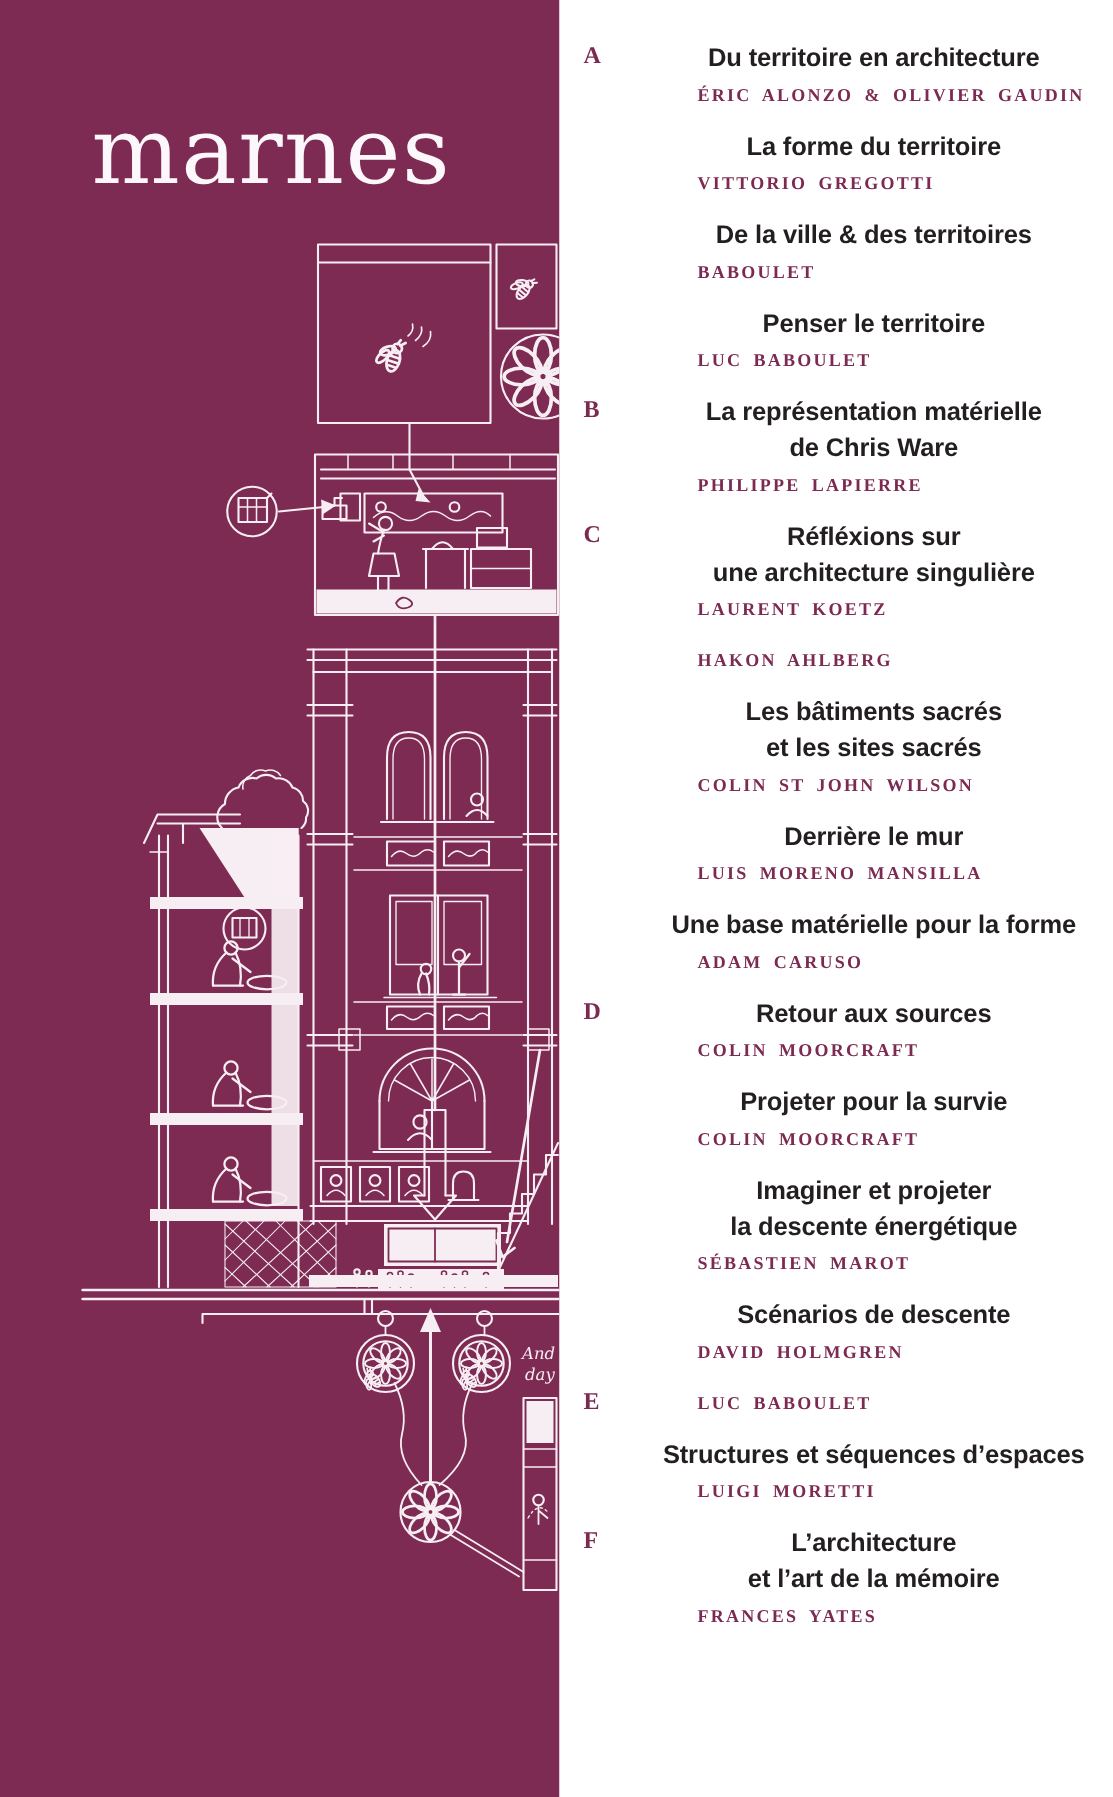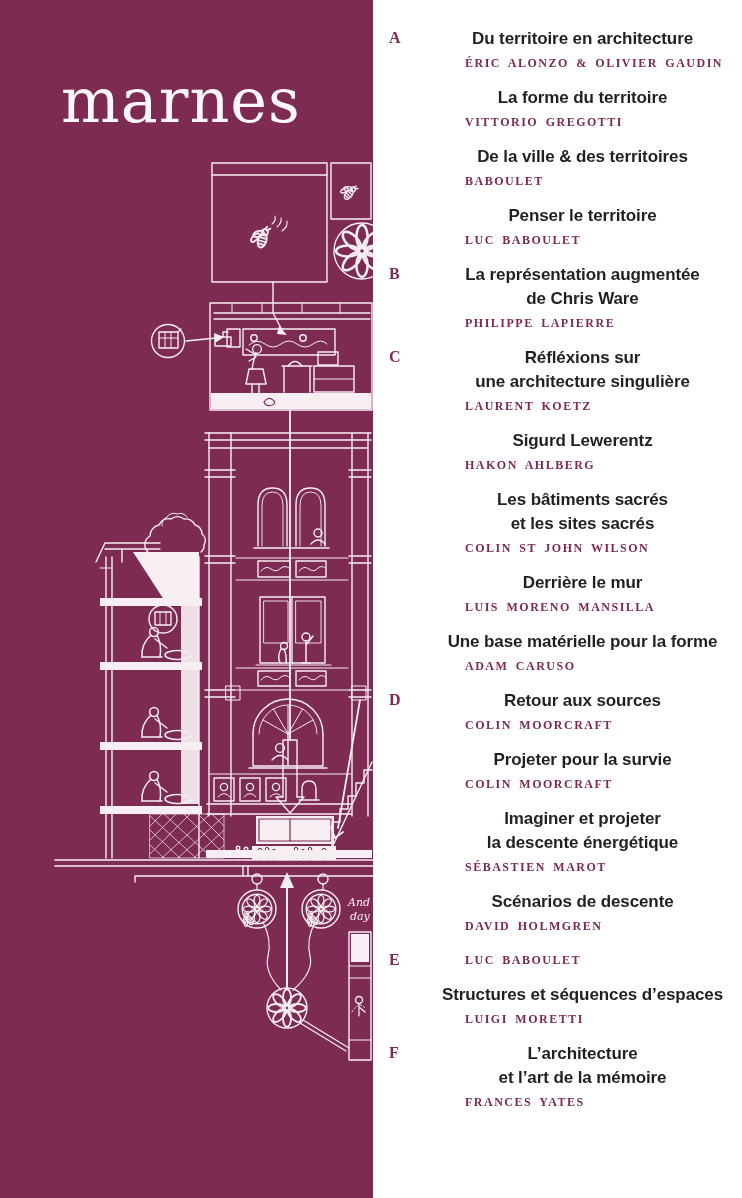--- a/index.html
+++ b/index.html
@@ -331,40 +331,37 @@
 
       <div class="title">
             <div>Penser le territoire</div>
           </div>
       <div class="author">LUC BABOULET</div>
     </div>
 
     <div class="entry has-letter">
       <span class="letter">B</span>
       <div class="title">
-            <div>La représentation augmentée</div>
+            <div>La représentation matérielle</div>
             <div>de Chris Ware</div>
           </div>
       <div class="author">PHILIPPE LAPIERRE</div>
     </div>
 
     <div class="entry has-letter">
       <span class="letter">C</span>
       <div class="title">
             <div>Réfléxions sur</div>
             <div>une architecture singulière</div>
           </div>
       <div class="author">LAURENT KOETZ</div>
     </div>
 
     <div class="entry">
 
-      <div class="title">
-            <div>Sigurd Lewerentz</div>
-          </div>
       <div class="author">HAKON AHLBERG</div>
     </div>
 
     <div class="entry">
 
       <div class="title">
             <div>Les bâtiments sacrés</div>
             <div>et les sites sacrés</div>
           </div>
       <div class="author">COLIN ST JOHN WILSON</div>

